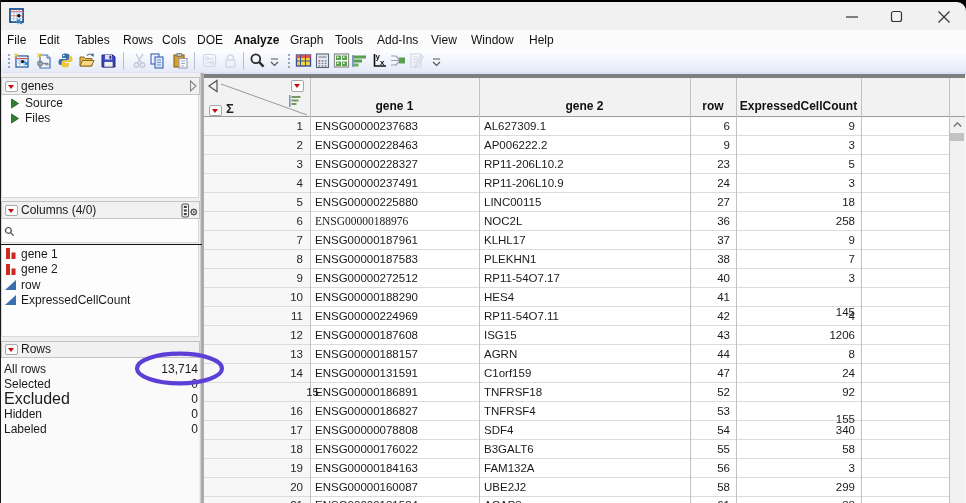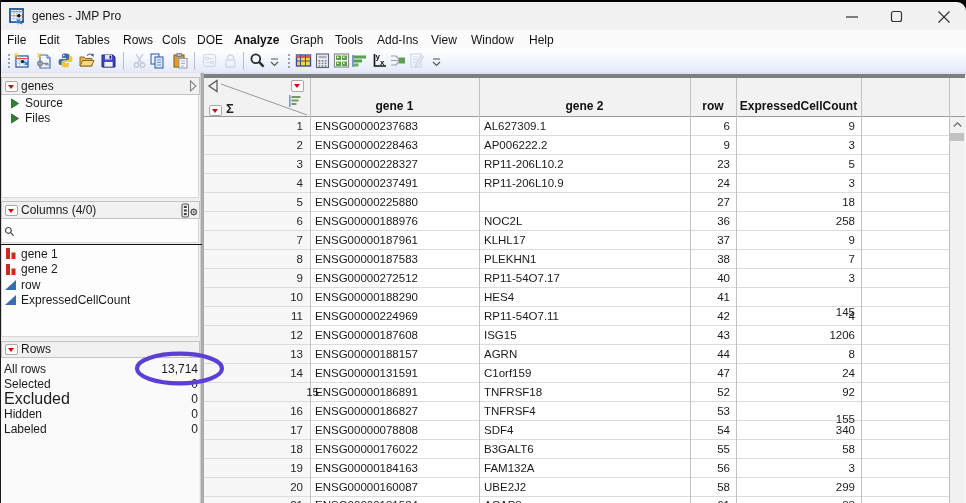--- a/index.html
+++ b/index.html
@@ -23,21 +23,20 @@
 <div class="abs" style="left:0;top:2px;width:966px;height:28px;background:#f1f1f1;"></div>
 <svg class="abs" style="left:9px;top:8px" width="17" height="17" viewBox="0 0 17 17">
 <rect x="1" y="1" width="13" height="13" fill="#fff" stroke="#1d5293" stroke-width="1.8"></rect>
 <path d="M4.9 2 V14 M7.8 2 V14 M10.7 2 V14" stroke="#a8c6e8" stroke-width="0.9"></path>
 <path d="M2 4.9 H14 M2 10.7 H14" stroke="#a8c6e8" stroke-width="0.9"></path>
 <path d="M2 7.8 H14" stroke="#e87070" stroke-width="1"></path>
 <path d="M2 3.4 H14" stroke="#e87070" stroke-width="1"></path>
 <circle cx="9.8" cy="7.8" r="1.7" fill="#111"></circle>
 <path d="M8.2 11 l4.5 1.2 -2 1 2.5 2.5 -1.4 1.4 -2.5 -2.5 -1 2 z" fill="#2d7fc1" transform="rotate(-15 10 14)"></path>
 </svg>
-<div class="abs" style="left:32px;top:4px;height:24px;line-height:24px;font-size:12px;color:#191919;">genes - JMP Pro</div>
 <svg class="abs" style="left:839px;top:6px" width="120" height="22" viewBox="0 0 120 22">
 <line x1="7" y1="11" x2="19" y2="11" stroke="#333" stroke-width="1.2"></line>
 <rect x="52.5" y="5.5" width="10" height="10" rx="2" fill="none" stroke="#333" stroke-width="1.2"></rect>
 <path d="M99.5 5.5 L110.5 16.5 M110.5 5.5 L99.5 16.5" stroke="#333" stroke-width="1.2"></path>
 </svg>
 <div class="abs" style="left:0;top:30px;width:966px;height:20px;background:#fbfbfb;"></div>
 <div class="abs" style="left:7px;top:30px;height:20px;line-height:20px;font-size:12px;color:#111;">File</div>
 <div class="abs" style="left:39px;top:30px;height:20px;line-height:20px;font-size:12px;color:#111;">Edit</div>
 <div class="abs" style="left:75px;top:30px;height:20px;line-height:20px;font-size:12px;color:#111;">Tables</div>
 <div class="abs" style="left:123px;top:30px;height:20px;line-height:20px;font-size:12px;color:#111;">Rows</div>
@@ -317,24 +316,25 @@
 <div class="cell" style="left:484px;top:155px;width:203px;">RP11-206L10.2</div>
 <div class="cell num" style="left:690px;top:155px;width:40px;">23</div>
 <div class="cell num" style="left:736px;top:155px;width:119px;">5</div>
 <div class="cell num" style="left:204px;top:174px;width:99px;color:#262626;">4</div>
 <div class="cell" style="left:315px;top:174px;width:161px;">ENSG00000237491</div>
 <div class="cell" style="left:484px;top:174px;width:203px;">RP11-206L10.9</div>
 <div class="cell num" style="left:690px;top:174px;width:40px;">24</div>
 <div class="cell num" style="left:736px;top:174px;width:119px;">3</div>
 <div class="cell num" style="left:204px;top:193px;width:99px;color:#262626;">5</div>
 <div class="cell" style="left:315px;top:193px;width:161px;">ENSG00000225880</div>
+<div class="cell" style="left:484px;top:193px;width:203px;">LINC00115</div>
 <div class="cell num" style="left:690px;top:193px;width:40px;">27</div>
 <div class="cell num" style="left:736px;top:193px;width:119px;">18</div>
 <div class="cell num" style="left:204px;top:212px;width:99px;color:#262626;">6</div>
-<div class="cell" style="left:315px;top:212px;width:161px;">ENSG00000188976</div>
+<div class="cell" style="left:315px;top:212px;width:161px;font-family:Liberation Serif, serif;">ENSG00000188976</div>
 <div class="cell" style="left:484px;top:212px;width:203px;">NOC2L</div>
 <div class="cell num" style="left:690px;top:212px;width:40px;">36</div>
 <div class="cell num" style="left:736px;top:212px;width:119px;">258</div>
 <div class="cell num" style="left:204px;top:231px;width:99px;color:#262626;">7</div>
 <div class="cell" style="left:315px;top:231px;width:161px;">ENSG00000187961</div>
 <div class="cell" style="left:484px;top:231px;width:203px;">KLHL17</div>
 <div class="cell num" style="left:690px;top:231px;width:40px;">37</div>
 <div class="cell num" style="left:736px;top:231px;width:119px;">9</div>
 <div class="cell num" style="left:204px;top:250px;width:99px;color:#262626;">8</div>
 <div class="cell" style="left:315px;top:250px;width:161px;">ENSG00000187583</div>

